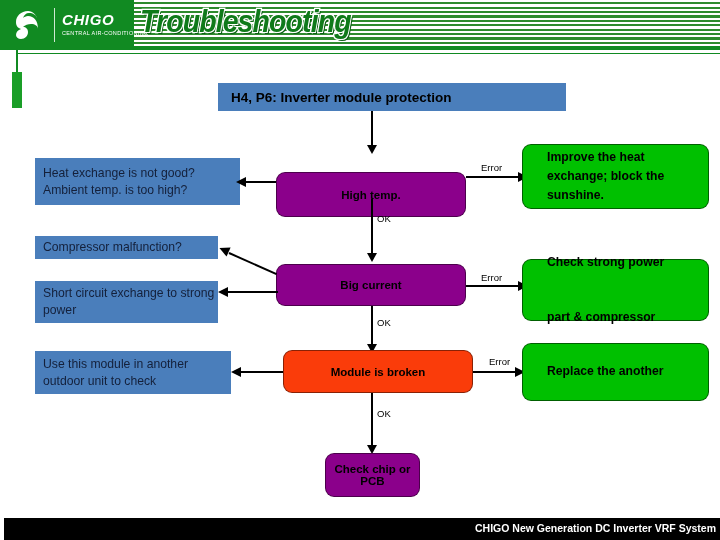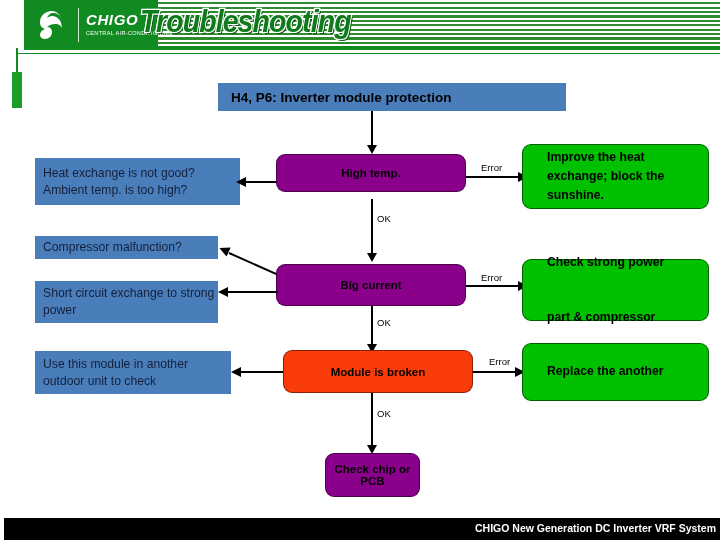--- a/index.html
+++ b/index.html
@@ -28,21 +28,20 @@
     left: 0; top: 0;
     width: 720px;
     height: 50px;
   }
   .header-logo-block {
     position: absolute;
     left: 0; top: 0;
     width: 134px;
     height: 50px;
     background: #118A22;
-    margin-left: 24px;
   }
   .logo-mark {
     position: absolute;
     left: 12px; top: 9px;
     width: 32px; height: 32px;
   }
   .logo-divider {
     position: absolute;
     left: 54px; top: 8px;
     width: 1px; height: 34px;
@@ -287,21 +286,21 @@
   <div class="box box-title" style="left:218px; top:83px; width:348px; height:28px;">H4, P6: Inverter module protection</div>
 
   <div class="vline" style="left:371px; top:111px; height:38px;"></div>
   <div class="arrow-down" style="left:367px; top:145px;"></div>
 
   <div class="box box-question" style="left:35px; top:158px; width:205px; height:47px;">
     <span>Heat exchange is not good?</span>
     <span>Ambient temp. is too high?</span>
   </div>
 
-  <div class="box box-state purple" style="left:276px; top:154px; width:190px; height:38px;">High temp.</div>
+  <div class="box box-state purple" style="left:276px; top:172px; width:190px; height:45px;">High temp.</div>
 
   <div class="hline" style="left:240px; top:181px; width:36px;"></div>
   <div class="arrow-left" style="left:236px; top:177px;"></div>
 
   <div class="hline" style="left:466px; top:176px; width:55px;"></div>
   <div class="arrow-right" style="left:518px; top:172px;"></div>
   <div class="edge-label" style="left:481px; top:162px;">Error</div>
 
   <div class="box box-action" style="left:522px; top:144px; width:187px; height:65px;">
     <span>Improve the heat</span>

